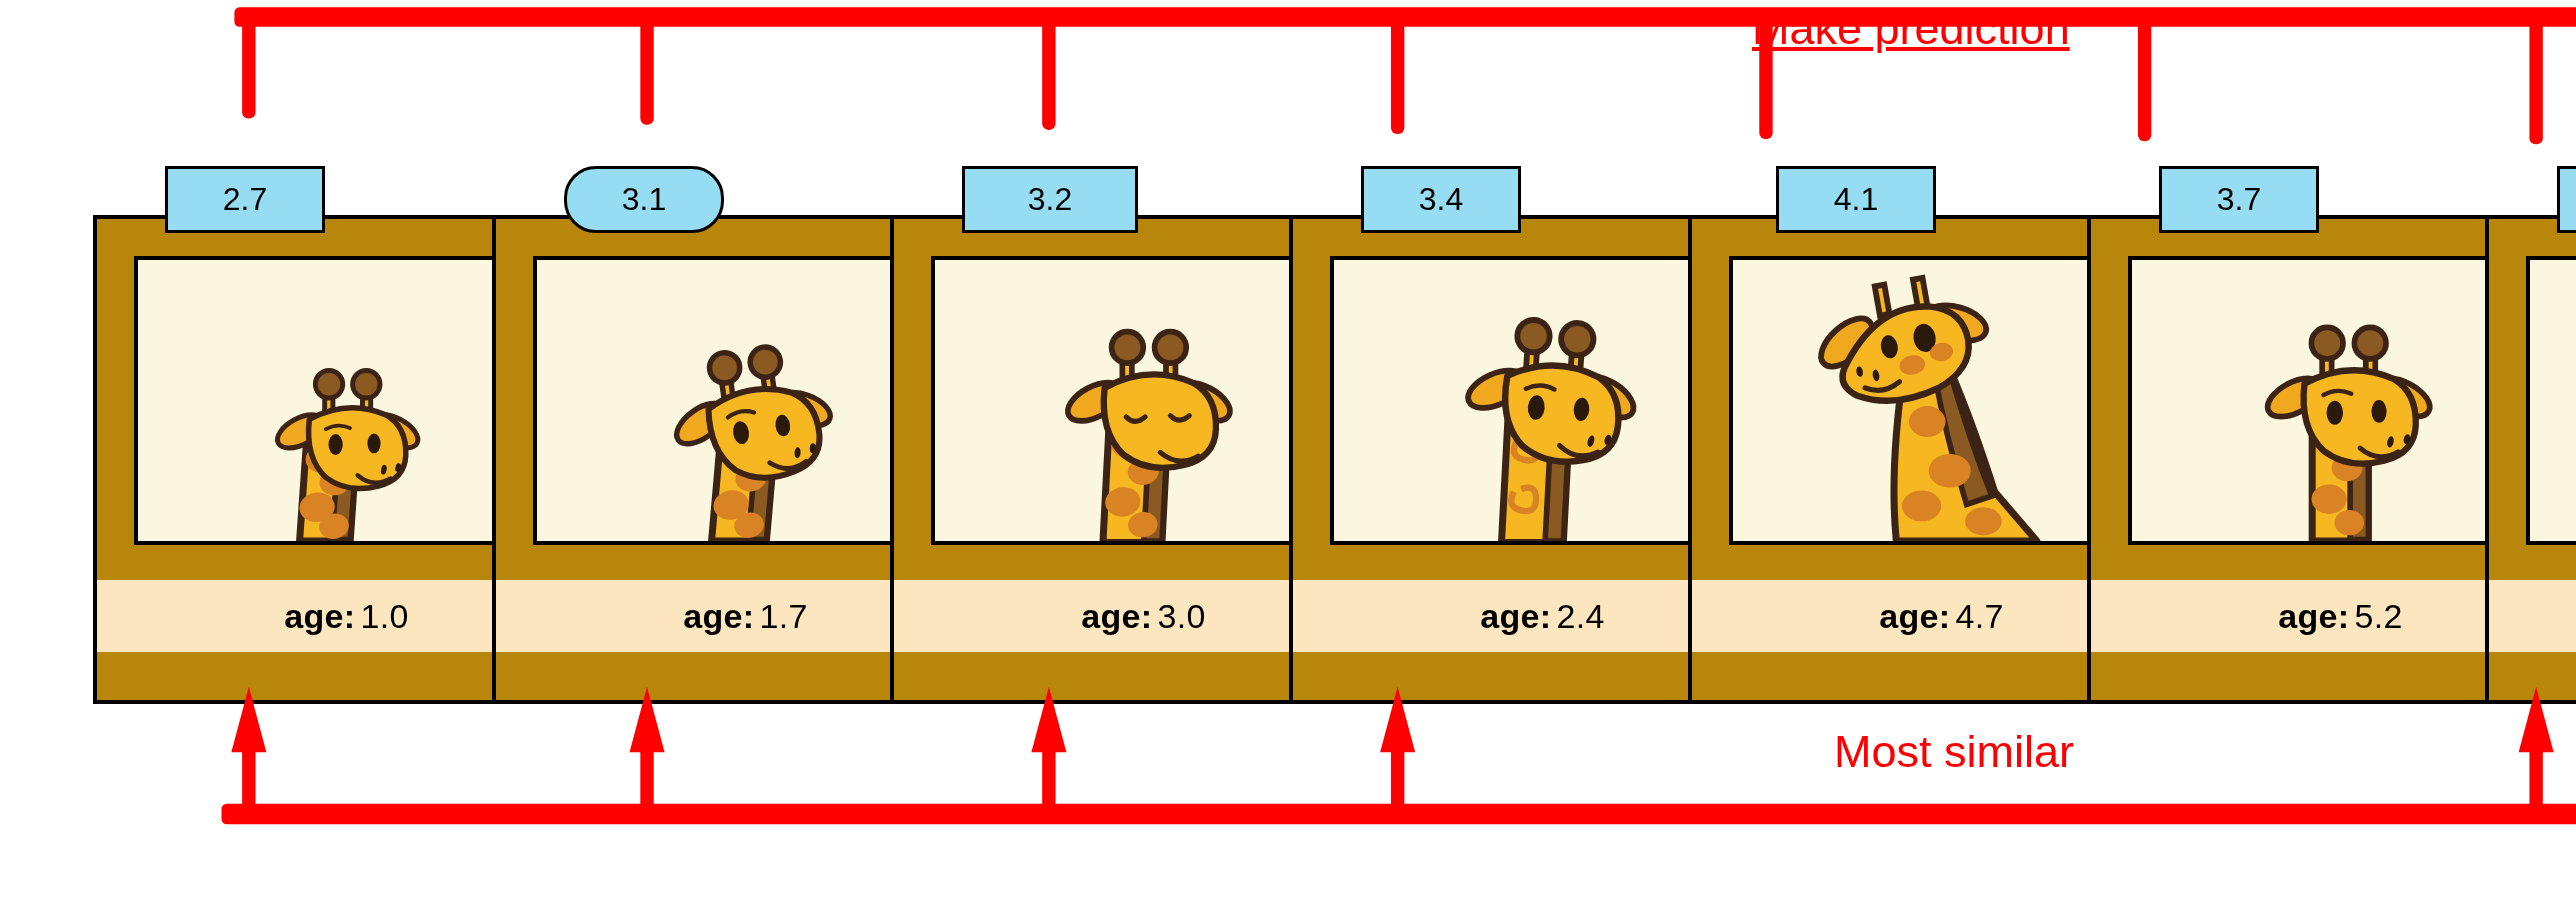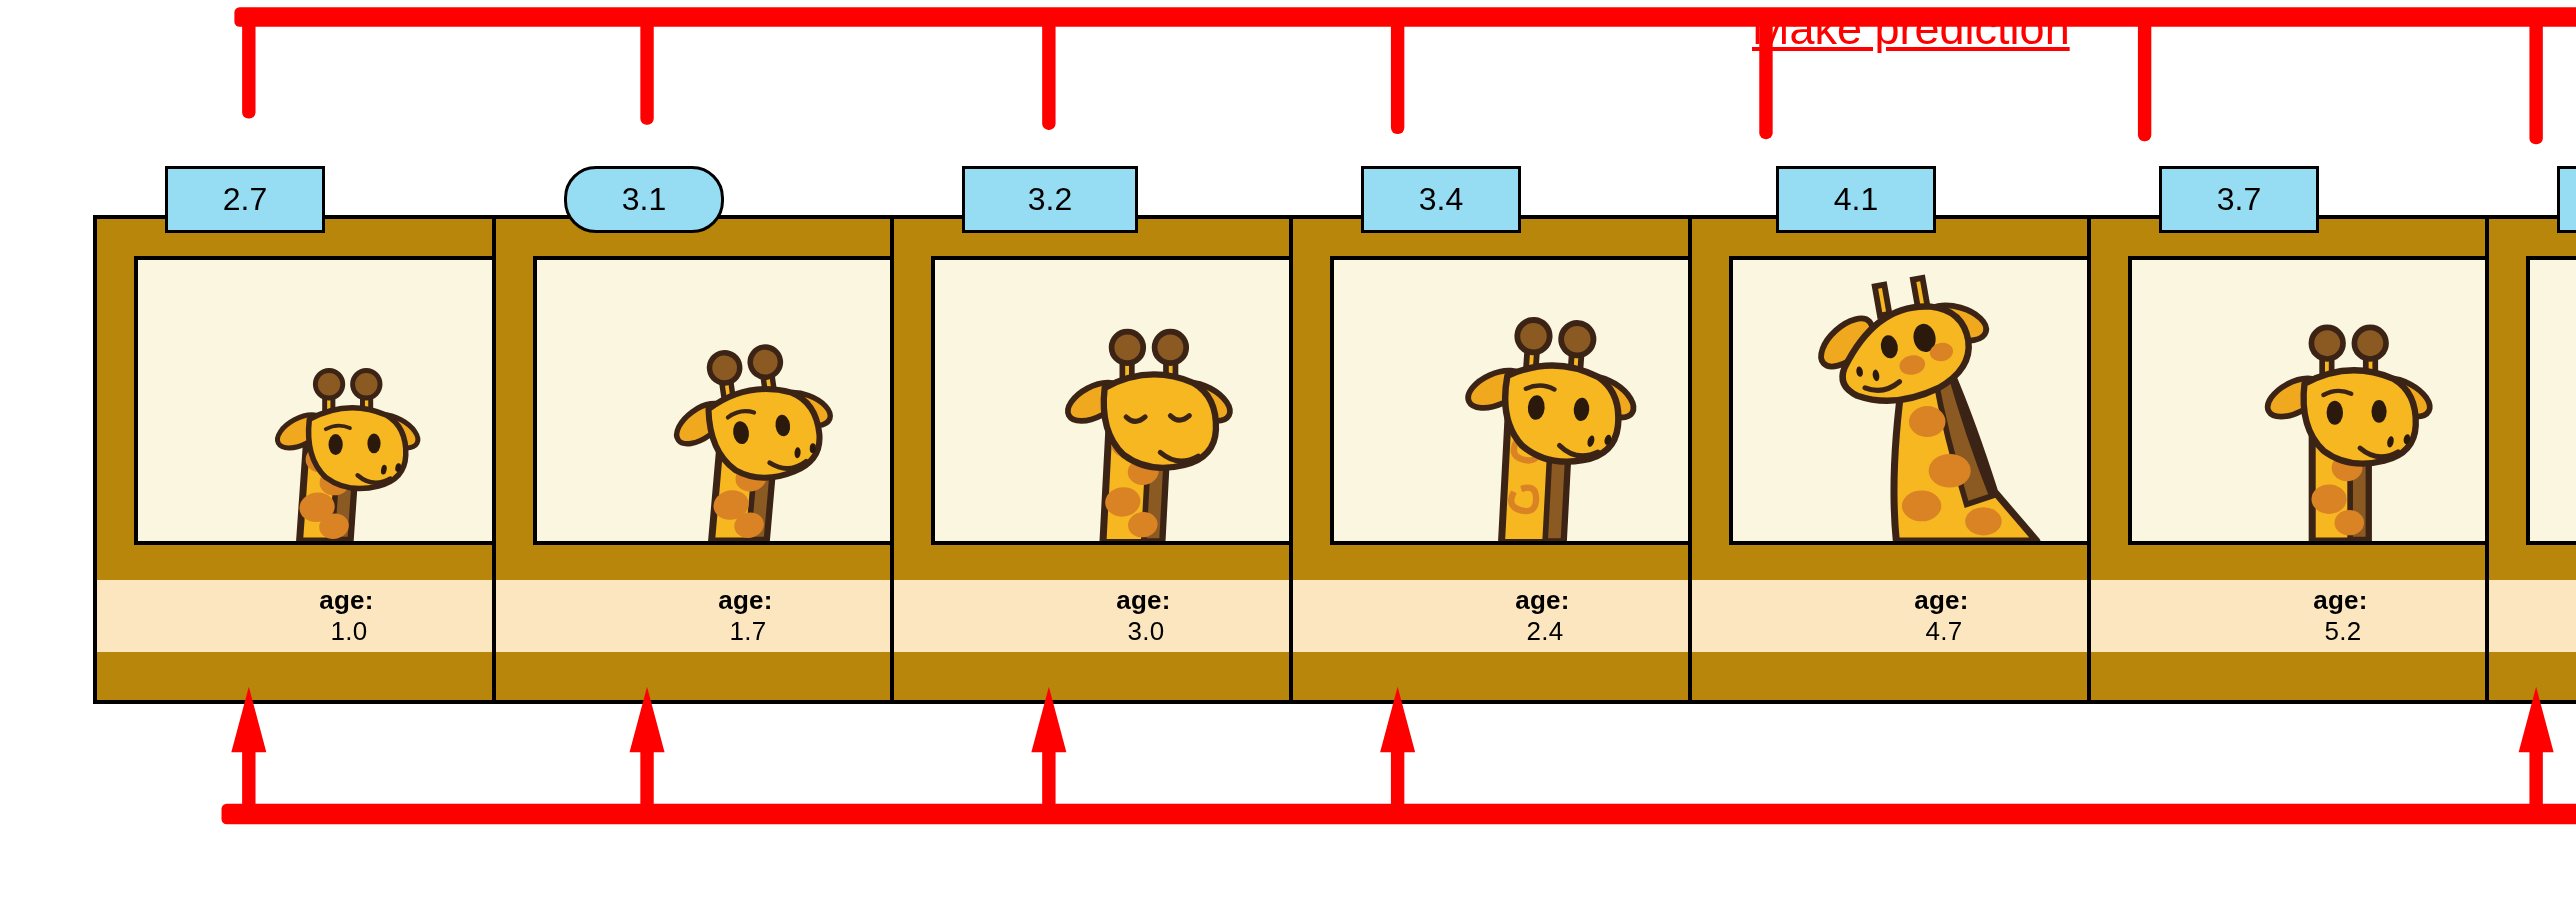--- a/index.html
+++ b/index.html
@@ -23,24 +23,23 @@
     background:#fbf6df;
     border:4.6px solid #000000;
     overflow:hidden;
   }
   .photo svg{display:block;width:100%;height:100%;}
   .agebar{
     position:absolute;left:0;right:0;
     background:#fbe6c0;
     display:flex;align-items:center;justify-content:center;
     white-space:nowrap;
-    font-size:26px;
+    font-size:34px;
     color:#000;
     letter-spacing:0.3px;
-    flex-direction:column;
   }
   .agebar .k{font-weight:bold;}
   .agebar .v{font-weight:normal;margin-left:5.2px;}
 
   
   .badge{
     position:absolute;
     box-sizing:border-box;
     background:#96dcf2;
     border:3.6px solid #000000;
@@ -381,15 +380,16 @@
 
       <rect x="4910" y="1440" width="26" height="140"></rect>
       <polygon points="4889,1460 4957,1460 4923,1333"></polygon>
     </g>
 
     <rect x="5898" y="1380" width="28" height="205" rx="10" fill="#ff0000"></rect>
   </svg>
 
   <div class="redlabel" id="make-prediction-label">Make prediction</div>
 
+  <div class="redlabel" id="most-similar-label">Most similar</div>
 
 </div>
 
 
 </body></html>

